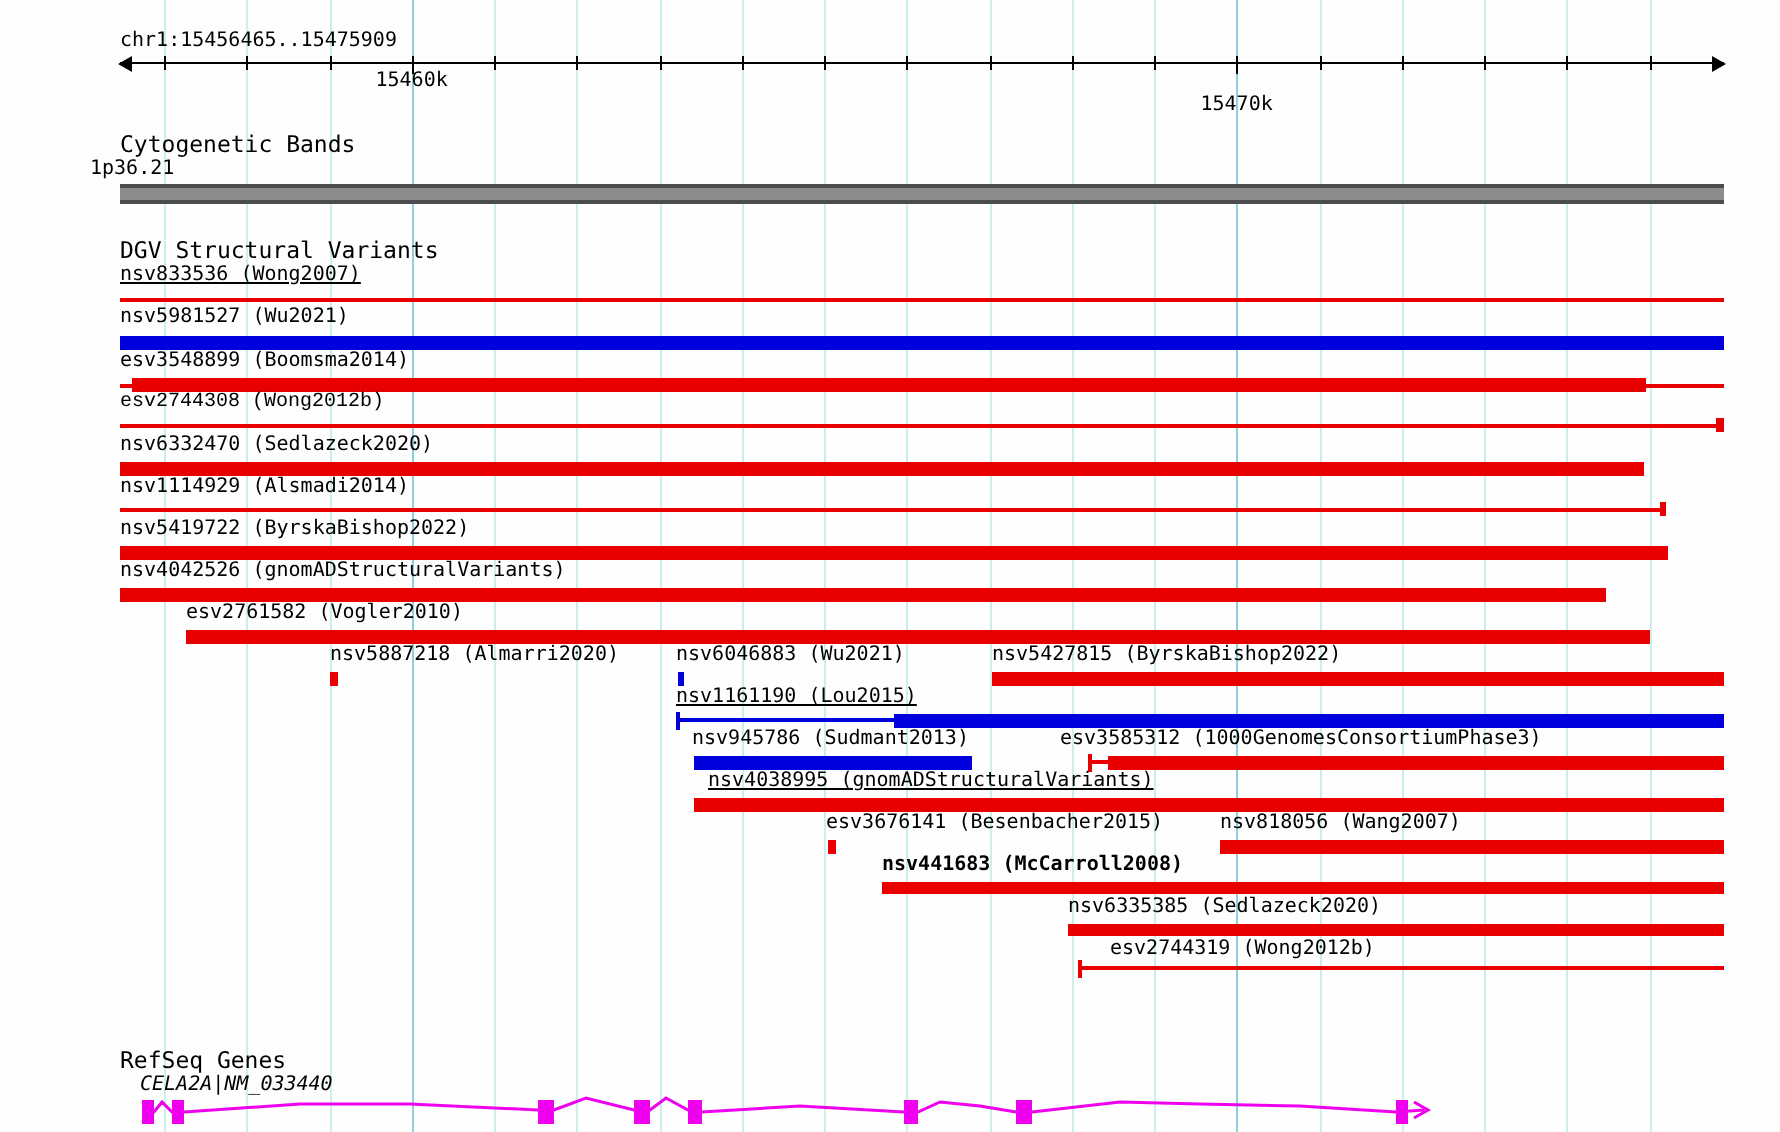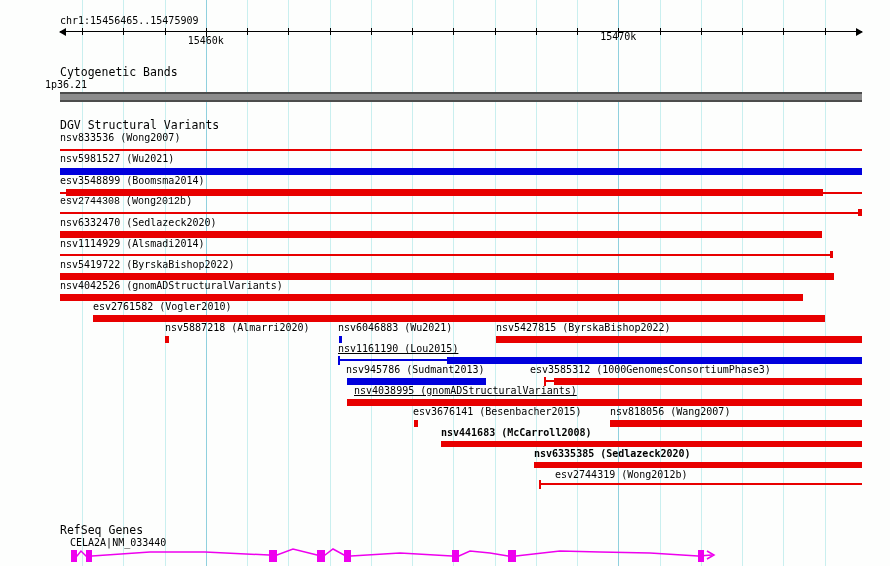--- a/index.html
+++ b/index.html
@@ -64,30 +64,30 @@
       <div class="ruler-tick" style="left: 494.5px; top: 28px; height: 7px;"></div>
       <div class="ruler-tick" style="left: 535.8px; top: 28px; height: 7px;"></div>
       <div class="ruler-tick" style="left: 577px; top: 28px; height: 7px;"></div>
       <div class="ruler-tick" style="left: 618.3px; top: 28px; height: 9px;"></div>
       <div class="ruler-tick" style="left: 659.5px; top: 28px; height: 7px;"></div>
       <div class="ruler-tick" style="left: 700.8px; top: 28px; height: 7px;"></div>
       <div class="ruler-tick" style="left: 742px; top: 28px; height: 7px;"></div>
       <div class="ruler-tick" style="left: 783.3px; top: 28px; height: 7px;"></div>
       <div class="ruler-tick" style="left: 824.5px; top: 28px; height: 7px;"></div>
       <div class="tick-label" style="left: 205.8px; top: 36px;">15460k</div>
-      <div class="tick-label" style="left: 618.3px; top: 32px;">15470k</div>
+      <div class="tick-label" style="left: 618.3px; top: 48px;">15470k</div>
     </div>
 
   <div class="hdr" style="left:60px;top:67px;">Cytogenetic Bands</div>
   <div class="lbl" style="left:45px;top:80px;">1p36.21</div>
   <div class="band" id="cytoband-bar" style="left: 60px; width: 802px; top: 92px; height: 10px; background: rgb(140, 140, 140); border-top: 2px solid rgb(76, 76, 76); border-bottom: 2px solid rgb(76, 76, 76);"></div>
 
   <div class="hdr" style="left:60px;top:120px;">DGV Structural Variants</div>
   <div id="variant-layer">
-      <div class="lbl" style="left: 60px; top: 133px;">nsv833536 (Wong2007)</div>
+      <div class="lbl" style="left: 60px; top: 133px; text-decoration: underline;">nsv833536 (Wong2007)</div>
       <div class="seg" style="left: 60px; top: 149px; width: 802px; height: 2px; background: rgb(232, 0, 0);"></div>
       <div class="lbl" style="left: 60px; top: 154px;">nsv5981527 (Wu2021)</div>
       <div class="seg" style="left: 60px; top: 168px; width: 802px; height: 7px; background: rgb(0, 0, 221);"></div>
       <div class="lbl" style="left: 60px; top: 176px;">esv3548899 (Boomsma2014)</div>
       <div class="seg" style="left: 60px; top: 192px; width: 6px; height: 2px; background: rgb(232, 0, 0);"></div>
       <div class="seg" style="left: 66px; top: 189px; width: 757px; height: 7px; background: rgb(232, 0, 0);"></div>
       <div class="seg" style="left: 823px; top: 192px; width: 39px; height: 2px; background: rgb(232, 0, 0);"></div>
       <div class="lbl" style="left: 60px; top: 197px; font-family: Liberation Mono, monospace;">esv2744308 (Wong2012b)</div>
       <div class="seg" style="left: 60px; top: 212px; width: 798px; height: 2px; background: rgb(232, 0, 0);"></div>
       <div class="seg" style="left: 858px; top: 209px; width: 4px; height: 7px; background: rgb(232, 0, 0);"></div>
@@ -119,29 +119,29 @@
       <div class="seg" style="left: 546px; top: 380px; width: 8px; height: 2px; background: rgb(232, 0, 0);"></div>
       <div class="seg" style="left: 554px; top: 378px; width: 308px; height: 7px; background: rgb(232, 0, 0);"></div>
       <div class="lbl" style="left: 354px; top: 386px; text-decoration: underline;">nsv4038995 (gnomADStructuralVariants)</div>
       <div class="seg" style="left: 347px; top: 399px; width: 515px; height: 7px; background: rgb(232, 0, 0);"></div>
       <div class="lbl" style="left: 413px; top: 407px;">esv3676141 (Besenbacher2015)</div>
       <div class="seg" style="left: 414px; top: 420px; width: 4px; height: 7px; background: rgb(232, 0, 0);"></div>
       <div class="lbl" style="left: 610px; top: 407px;">nsv818056 (Wang2007)</div>
       <div class="seg" style="left: 610px; top: 420px; width: 252px; height: 7px; background: rgb(232, 0, 0);"></div>
       <div class="lbl" style="left: 441px; top: 428px; font-weight: bold;">nsv441683 (McCarroll2008)</div>
       <div class="seg" style="left: 441px; top: 441px; width: 421px; height: 6px; background: rgb(232, 0, 0);"></div>
-      <div class="lbl" style="left: 534px; top: 449px; font-weight: bold;">nsv6335385 (Sedlazeck2020)</div>
+      <div class="lbl" style="left: 534px; top: 449px;">nsv6335385 (Sedlazeck2020)</div>
       <div class="seg" style="left: 534px; top: 462px; width: 328px; height: 6px; background: rgb(232, 0, 0);"></div>
       <div class="lbl" style="left: 555px; top: 470px;">esv2744319 (Wong2012b)</div>
       <div class="seg" style="left: 539px; top: 480px; width: 2px; height: 9px; background: rgb(232, 0, 0);"></div>
       <div class="seg" style="left: 541px; top: 483px; width: 321px; height: 2px; background: rgb(232, 0, 0);"></div>
     </div>
 
   <div class="hdr" style="left:60px;top:525px;">RefSeq Genes</div>
-  <div class="lbl" id="gene-name" style="left:70px;top:538px;">CELA2A|NM_033440</div>
+  <div class="lbl" id="gene-name" style="left:70px;top:538px;font-style:italic;">CELA2A|NM_033440</div>
   <svg class="overlay" id="gene-svg" width="890" height="566" viewBox="0 0 890 566">
       <polyline points="71,556 77,556 81,551 86,556 92,556 150,552 205,552 269,555 277,555 293,549 317,555 325,555 333,549 344,555 351,556 400,553 452,556 459,556 470,551 490,553 508,556 516,556 560,551 600,552 650,553 698,556 712,555" fill="none" stroke="#ee00ee" stroke-width="1.5"></polyline>
       <rect x="71" y="550" width="6" height="12" fill="#ee00ee"></rect>
       <rect x="86" y="550" width="6" height="12" fill="#ee00ee"></rect>
       <rect x="269" y="550" width="8" height="12" fill="#ee00ee"></rect>
       <rect x="317" y="550" width="8" height="12" fill="#ee00ee"></rect>
       <rect x="344" y="550" width="7" height="12" fill="#ee00ee"></rect>
       <rect x="452" y="550" width="7" height="12" fill="#ee00ee"></rect>
       <rect x="508" y="550" width="8" height="12" fill="#ee00ee"></rect>
       <rect x="698" y="550" width="6" height="12" fill="#ee00ee"></rect>

